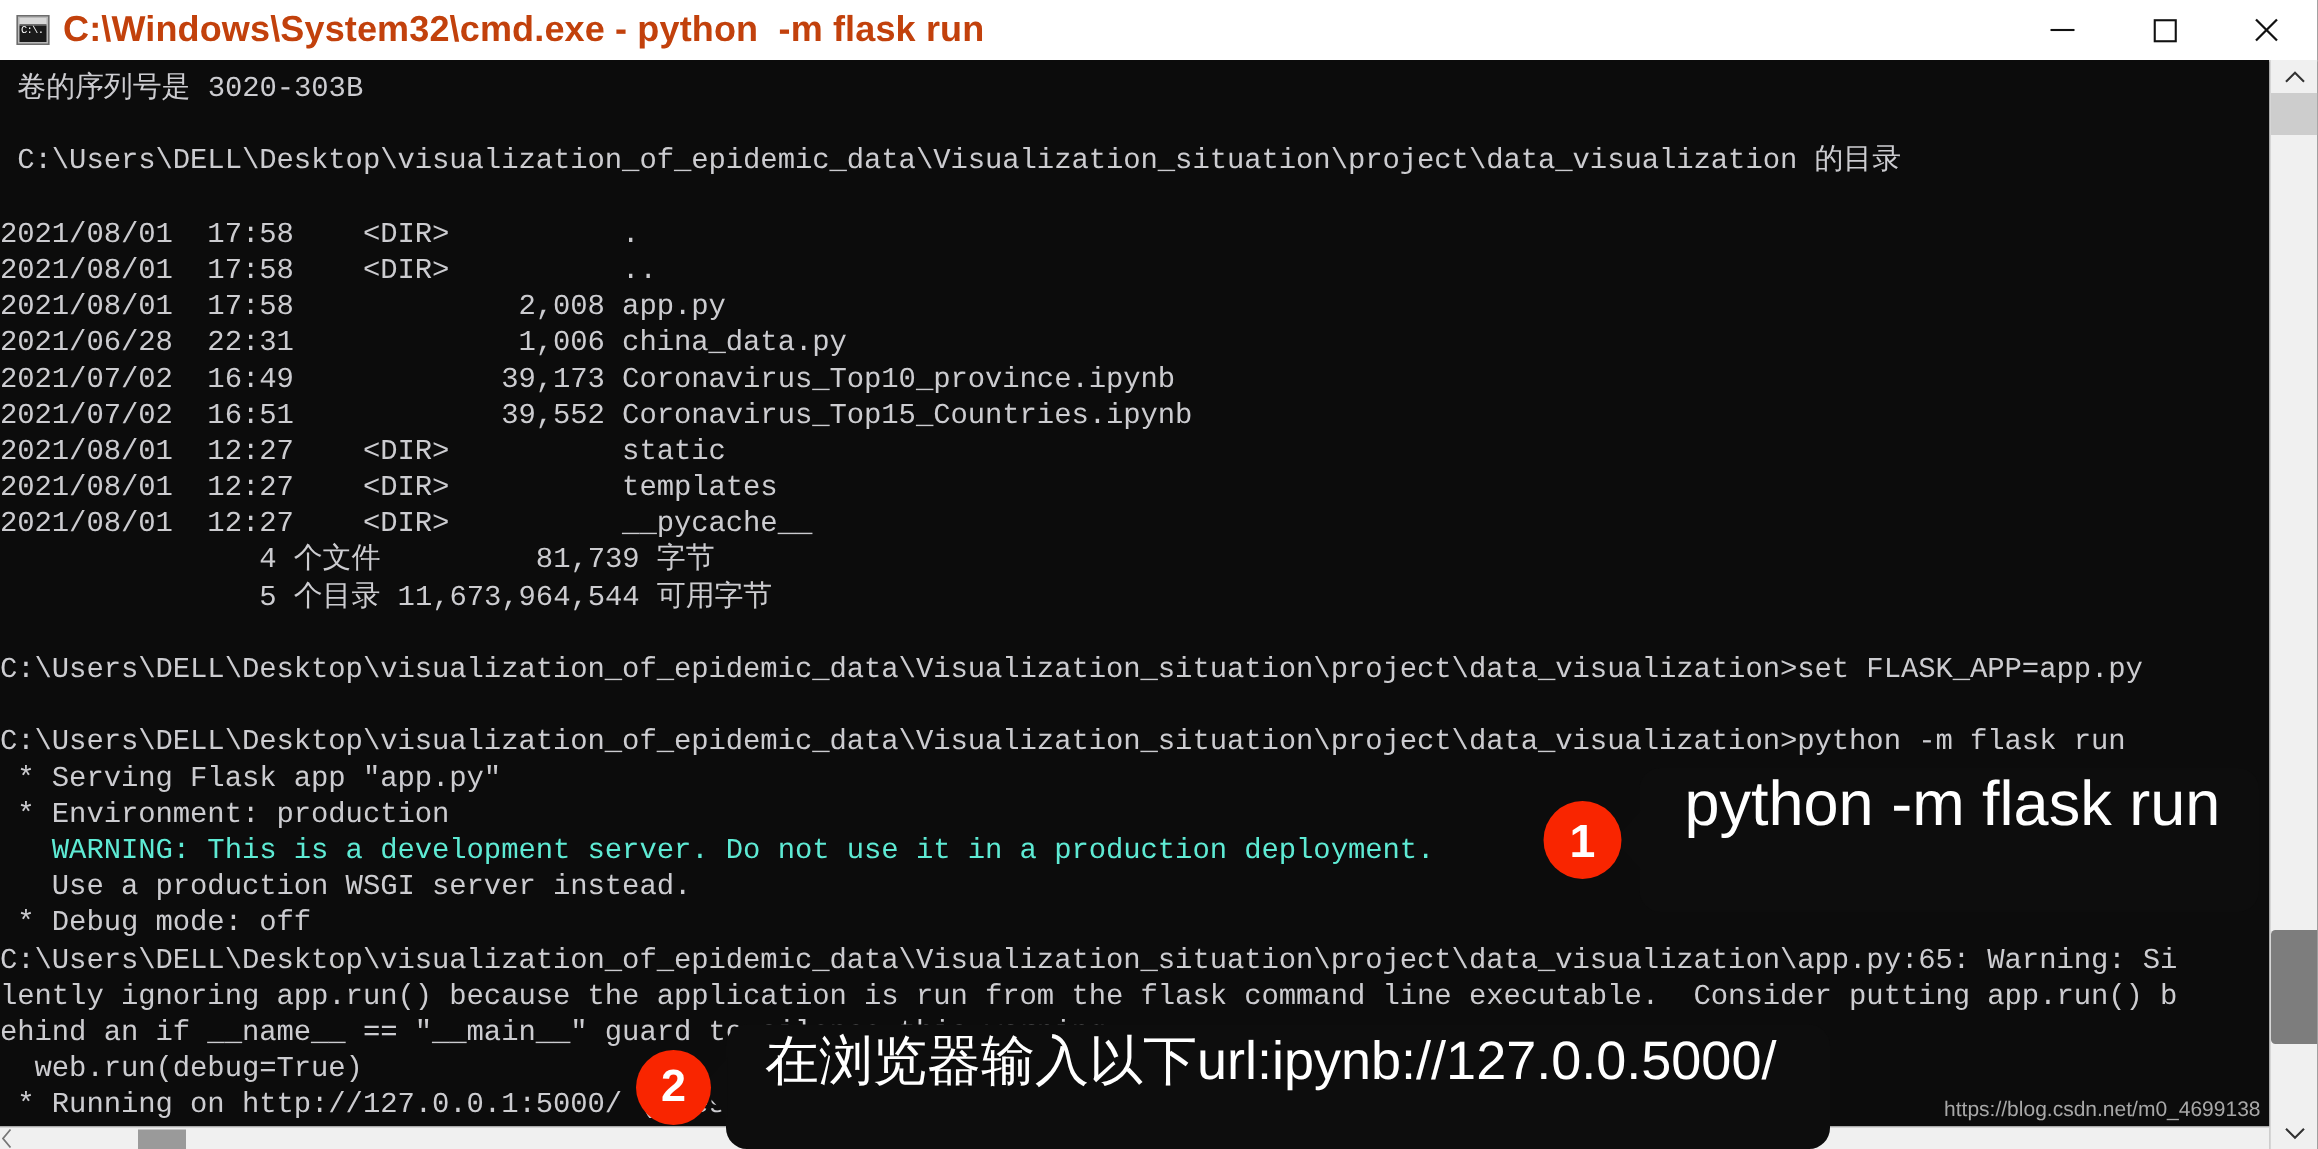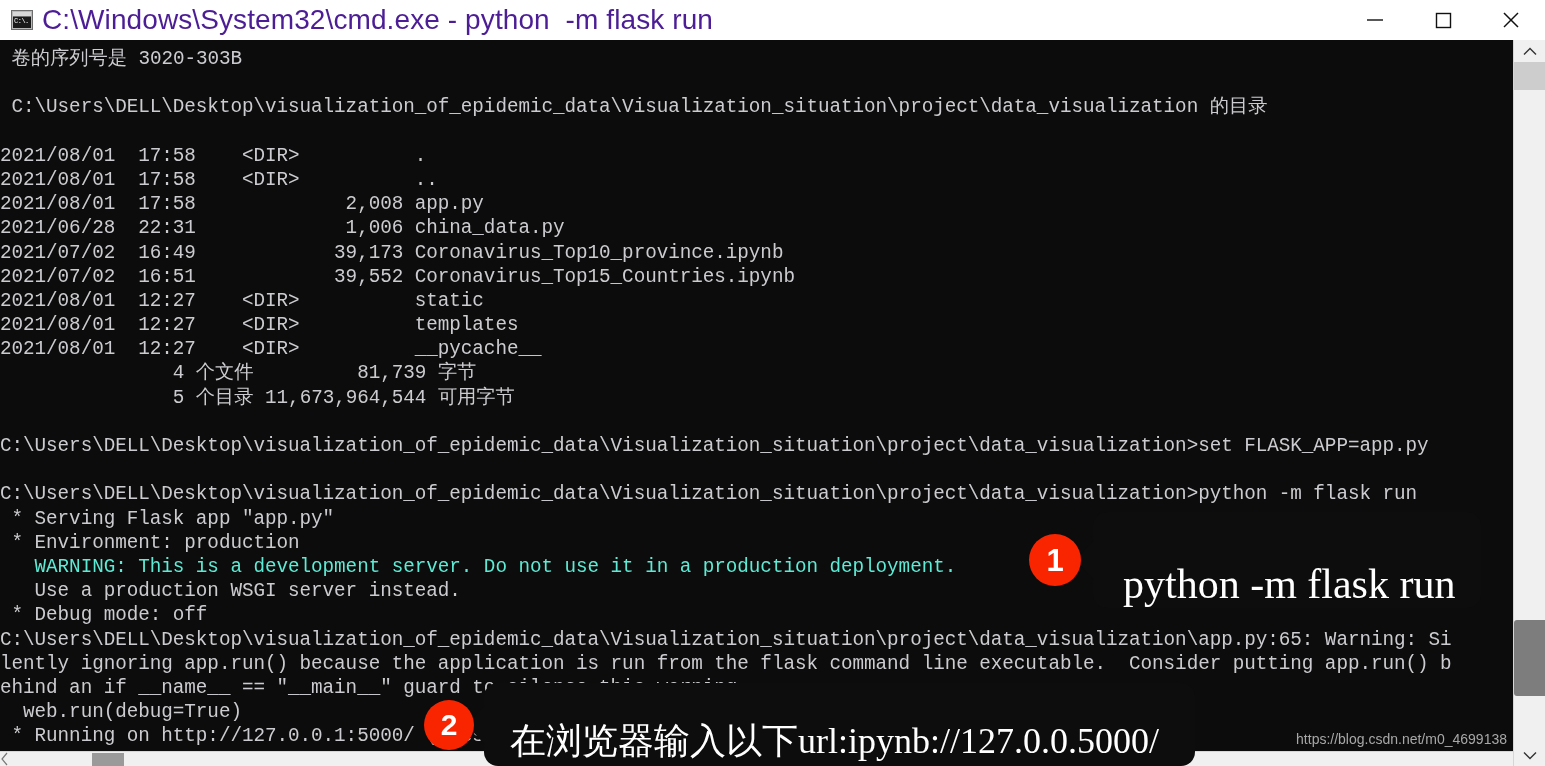--- a/index.html
+++ b/index.html
@@ -53,25 +53,26 @@
     color: #ffffff;
     font-family: "Liberation Mono", monospace;
     font-size: 7px;
     line-height: 9px;
     letter-spacing: -0.5px;
     padding-left: 1px;
     box-sizing: border-box;
     overflow: hidden;
   }
   #title-text {
-    font-size: 28px;
-    color: #4c1d95;
+    font-size: 24px;
+    color: #c2410c;
     white-space: pre;
     letter-spacing: 0.1px;
     flex: 0 0 auto;
+    font-weight: bold;
   }
   .win-btns {
     margin-left: auto;
     display: flex;
     height: 40px;
   }
   .win-btn {
     width: 68px;
     height: 39px;
     display: flex;
@@ -185,23 +186,22 @@
     line-height: 1;
     z-index: 3;
     position: relative;
   }
   .bubble {
     position: relative;
     background: #0d0d0d;
     border-radius: 14px;
     color: #ffffff;
     display: flex;
-    align-items: flex-end;
+    align-items: flex-start;
     z-index: 2;
-    font-family: Liberation Serif, serif;
   }
   .bubble::before {
     content: "";
     position: absolute;
     left: -17px;
     top: 50%;
     transform: translateY(-50%);
     border-top: 20px solid transparent;
     border-bottom: 20px solid transparent;
     border-right: 18px solid #0d0d0d;

